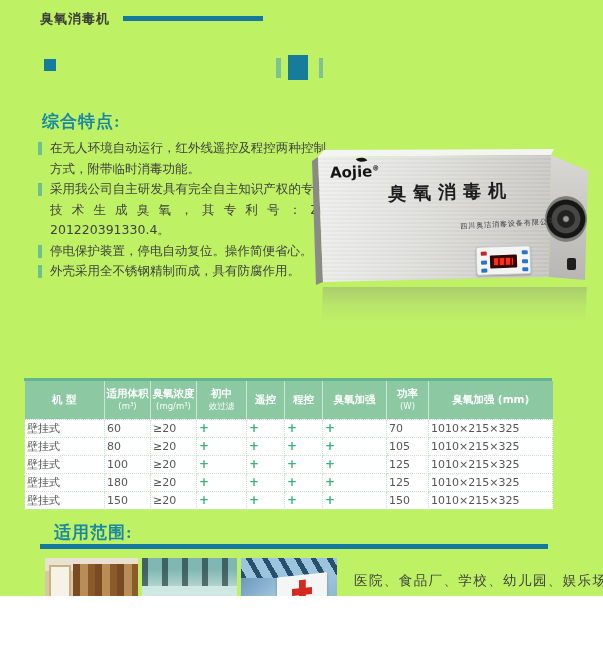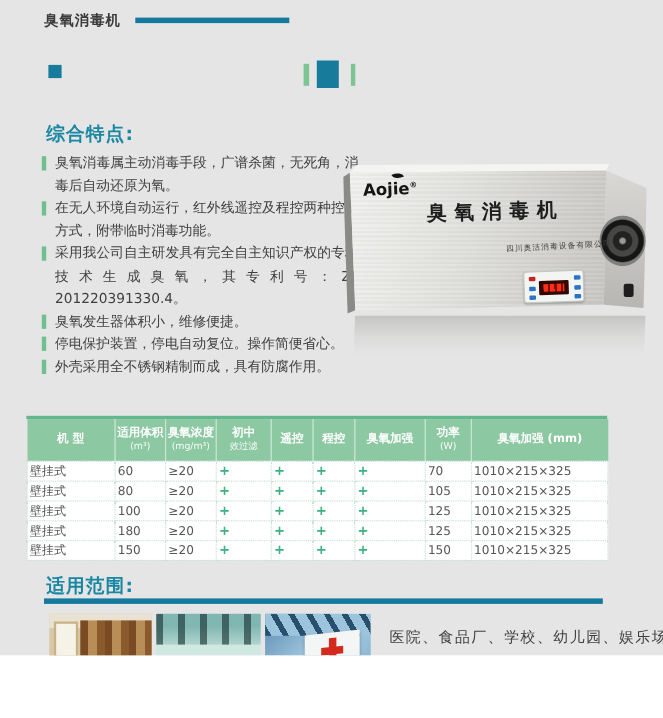--- a/index.html
+++ b/index.html
@@ -1,32 +1,32 @@
 <!DOCTYPE html>
 <html><head>
 <meta charset="utf-8">
 <style>
   * { margin:0; padding:0; box-sizing:border-box; }
   html,body { background:#ffffff; }
   body { font-family:"DejaVu Sans","Liberation Sans",sans-serif; }
-  #canvas { position:relative; width:603px; height:596px; background:#e5e5e5; overflow:hidden;padding-left:36px; }
+  #canvas { position:relative; width:603px; height:596px; background:#bef264; overflow:hidden;padding-left:36px; }
 
   
   .hdr-label { position:absolute; left:40px; top:10px; font-size:13px; font-weight:bold; color:#3a3a3a; letter-spacing:1px; }
   .hdr-line  { position:absolute; left:123px; top:16px; width:140px; height:5px; background:#13799e; }
 
   
   .title-square { position:absolute; left:44px; top:59px; width:12px; height:12px; background:#177c9c; }
   .page-title   { position:absolute; left:64px; top:49px; font-size:24px; font-weight:bold; color:#147c9c; letter-spacing:1px; }
   .bar-light1 { position:absolute; left:276px; top:58px; width:5px;  height:20px; background:#7cc493; }
   .bar-teal   { position:absolute; left:288px; top:55px; width:20px; height:25px; background:#177c9c; }
   .bar-light2 { position:absolute; left:319px; top:58px; width:4px;  height:20px; background:#7cc493; }
 
   
-  .sec-heading { font-size:17px; font-weight:bold; color:#1a87a3; letter-spacing:1px; }
+  .sec-heading { font-size:17px; font-weight:bold; color:#1a87a3; letter-spacing:1px;font-family:Liberation Serif, serif; }
   #features-heading { position:absolute; left:42px; top:110px; }
   .feature-list { position:absolute; left:38px; top:138px; width:288px; list-style:none; }
   .feature-list li { position:relative; padding-left:12px; font-size:12.5px; line-height:20.5px; color:#404040; text-align:justify; }
   .feature-list li::before { content:""; position:absolute; left:0; top:4px; width:4px; height:13px; background:#6fc08e; }
 
   
   .machine { position:absolute; left:308px; top:140px; width:292px; height:198px; }
   .m-top    { position:absolute; inset:0; clip-path:polygon(10px 17px,243px 15px,246px 9px,16px 10px); background:#f4f4f2; }
   .m-left   { position:absolute; inset:0; clip-path:polygon(4px 21px,10px 17px,15px 142px,8px 145px); background:#8a8a86; }
   .m-front  { position:absolute; inset:0; clip-path:polygon(10px 17px,243px 15px,241px 137px,15px 142px);
@@ -61,21 +61,21 @@
                   border-right:1px solid rgba(255,255,255,0.55); vertical-align:middle; text-align:center; line-height:13px; }
   table.spec th:last-child { border-right:none; }
   table.spec th .unit { display:block; font-size:8.5px; font-weight:normal; opacity:0.95; }
   table.spec td { background:#fff; color:#565656; font-size:11px; height:17px; text-align:left;
                   border:1px dotted #c7e4d3; padding:1px 2px; }
   table.spec td.plus { color:#3cb27e; font-weight:bold; font-size:12px; }
   .c0{width:80px;} .c1{width:46px;} .c2{width:46px;} .c3{width:50px;} .c4{width:38px;}
   .c5{width:38px;} .c6{width:64px;} .c7{width:42px;} .c8{width:124px;}
 
   
-  #apps-heading { position:absolute; left:42px; top:521px;text-align:center; }
+  #apps-heading { position:absolute; left:54px; top:521px;text-align:center; }
   .apps-line { position:absolute; left:40px; top:544px; width:508px; height:5px; background:#13799e; }
   .photo { position:absolute; top:558px; height:93px; overflow:hidden; }
   .photo-library { left:45px; width:93px;
       background:linear-gradient(to bottom,#e9e2d2 0 14%,#d8c8a8 14% 86%,#cbb98f 86% 100%),#d8c8a8; }
   .photo-library .shelves { position:absolute; left:30%; top:6%; width:70%; height:94%;
       background:repeating-linear-gradient(90deg,#7a4a22 0 7px,#b98d56 7px 15px,#8a5a2d 15px 22px); }
   .photo-library .window { position:absolute; left:4%; top:8%; width:24%; height:42%;
       background:linear-gradient(#f5f2e8 0 100%); border:2px solid #c9b astana; border:2px solid #c9b184; }
   .photo-library .bench { position:absolute; left:2%; bottom:4%; width:30%; height:26%;
       background:linear-gradient(#b07a3e,#8a5a28); }
@@ -108,24 +108,22 @@
   <div class="hdr-label">臭氧消毒机</div>
   <div class="hdr-line"></div>
 
   <div class="title-square"></div>
   <div class="bar-light1"></div>
   <div class="bar-teal"></div>
   <div class="bar-light2"></div>
 
   <h2 id="features-heading" class="sec-heading">综合特点:</h2>
   <ul class="feature-list">
-    <li>臭氧消毒属主动消毒手段，广谱杀菌，无死角，消毒后自动还原为氧。</li>
     <li>在无人环境自动运行，红外线遥控及程控两种控制方式，附带临时消毒功能。</li>
     <li>采用我公司自主研发具有完全自主知识产权的专利技术生成臭氧，其专利号：ZL 201220391330.4。</li>
-    <li>臭氧发生器体积小，维修便捷。</li>
     <li>停电保护装置，停电自动复位。操作简便省心。</li>
     <li>外壳采用全不锈钢精制而成，具有防腐作用。</li>
   </ul>
 
   <div class="machine">
     <div class="m-left"></div>
     <div class="m-top"></div>
     <div class="m-front"></div>
     <div class="m-side"></div>
     <div class="m-fan"></div>

